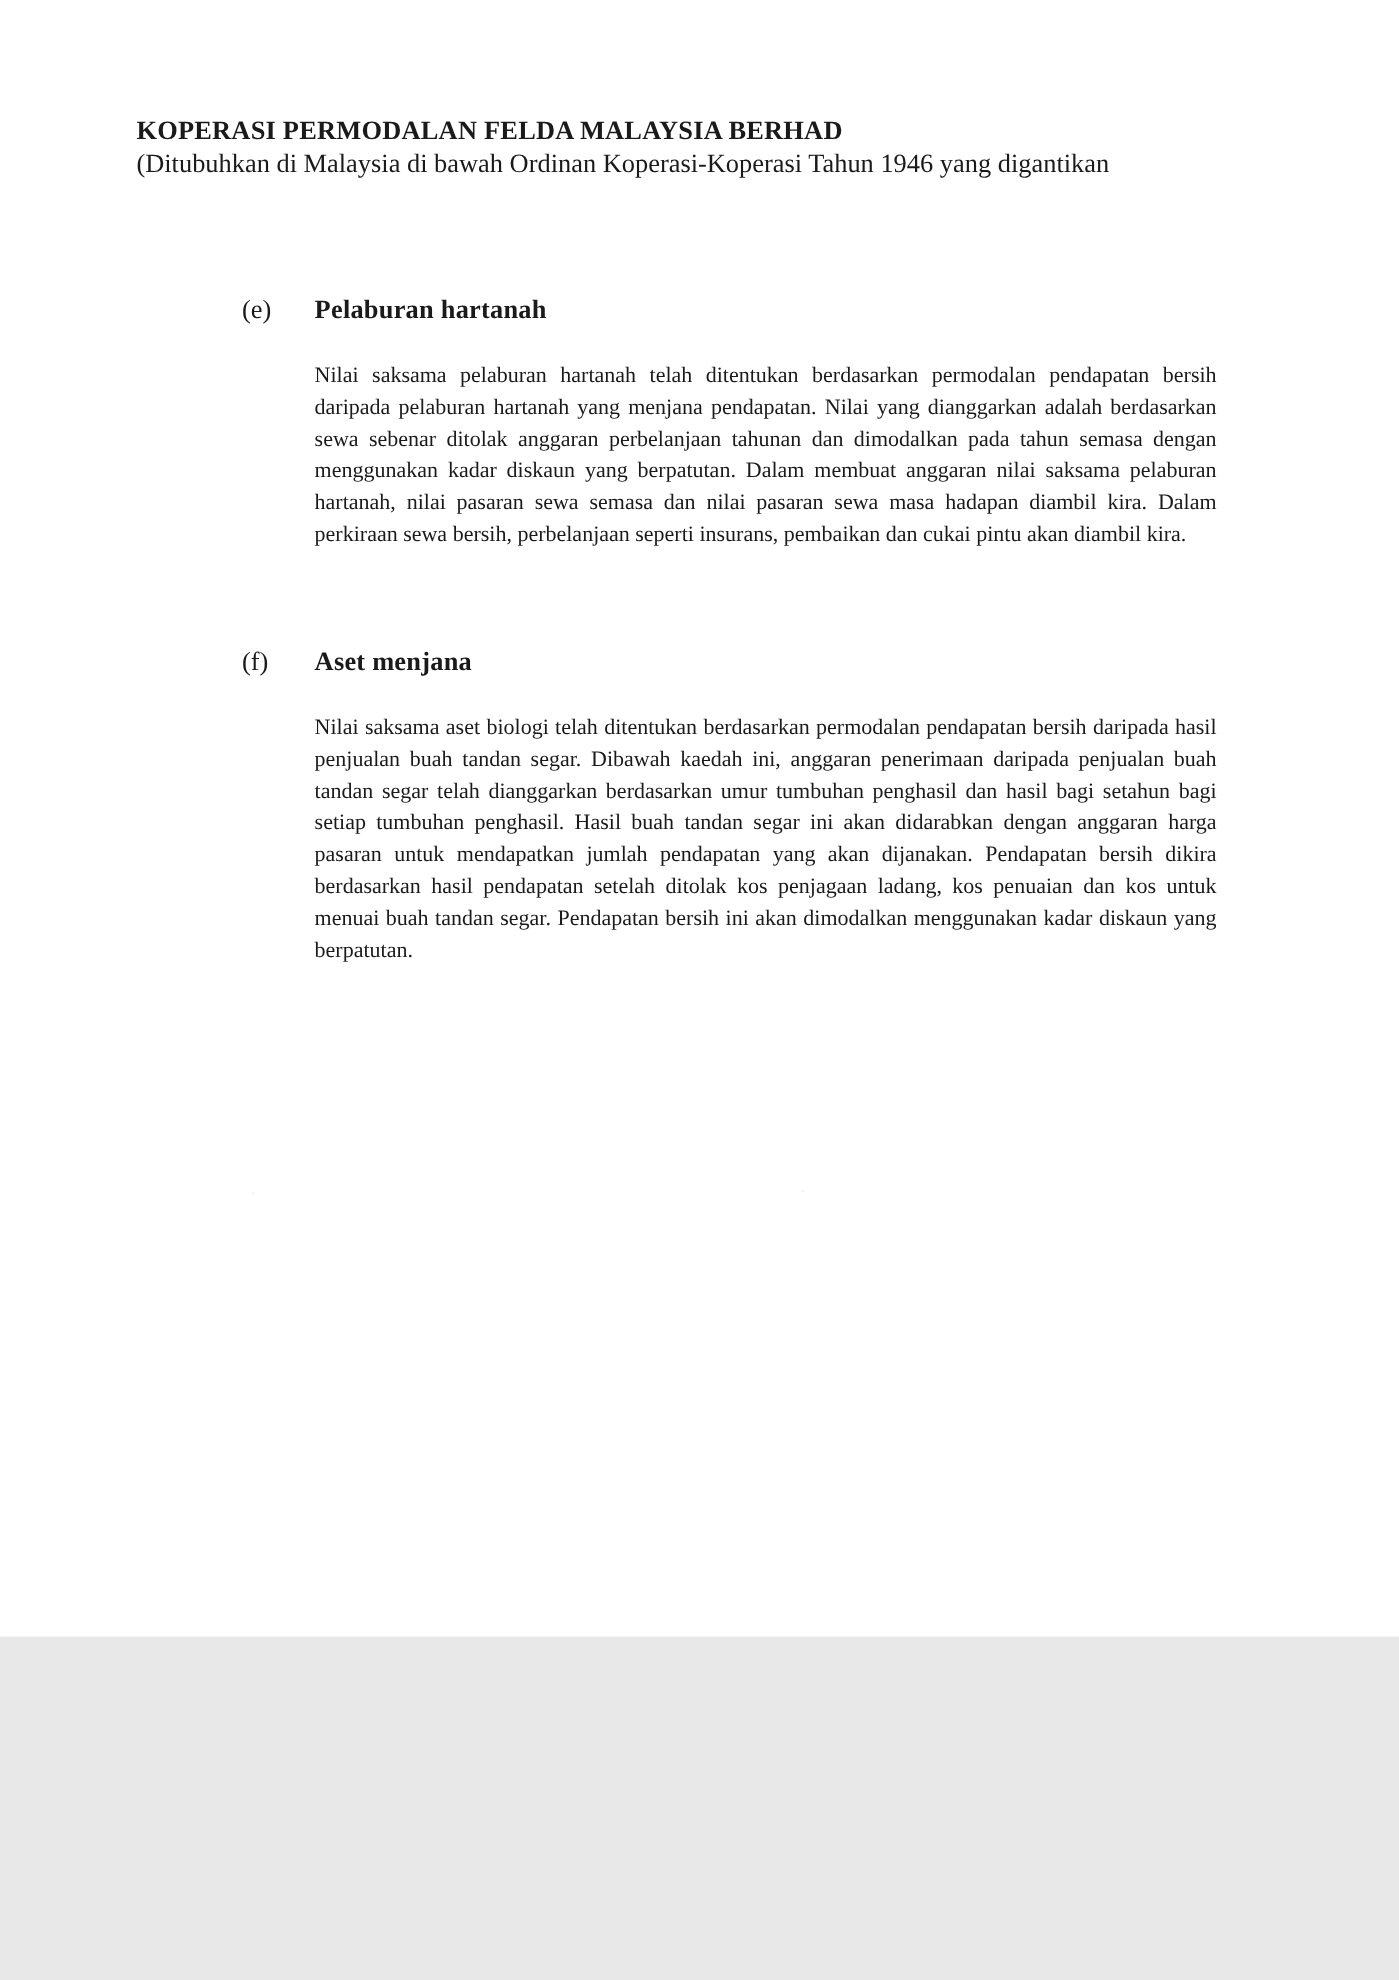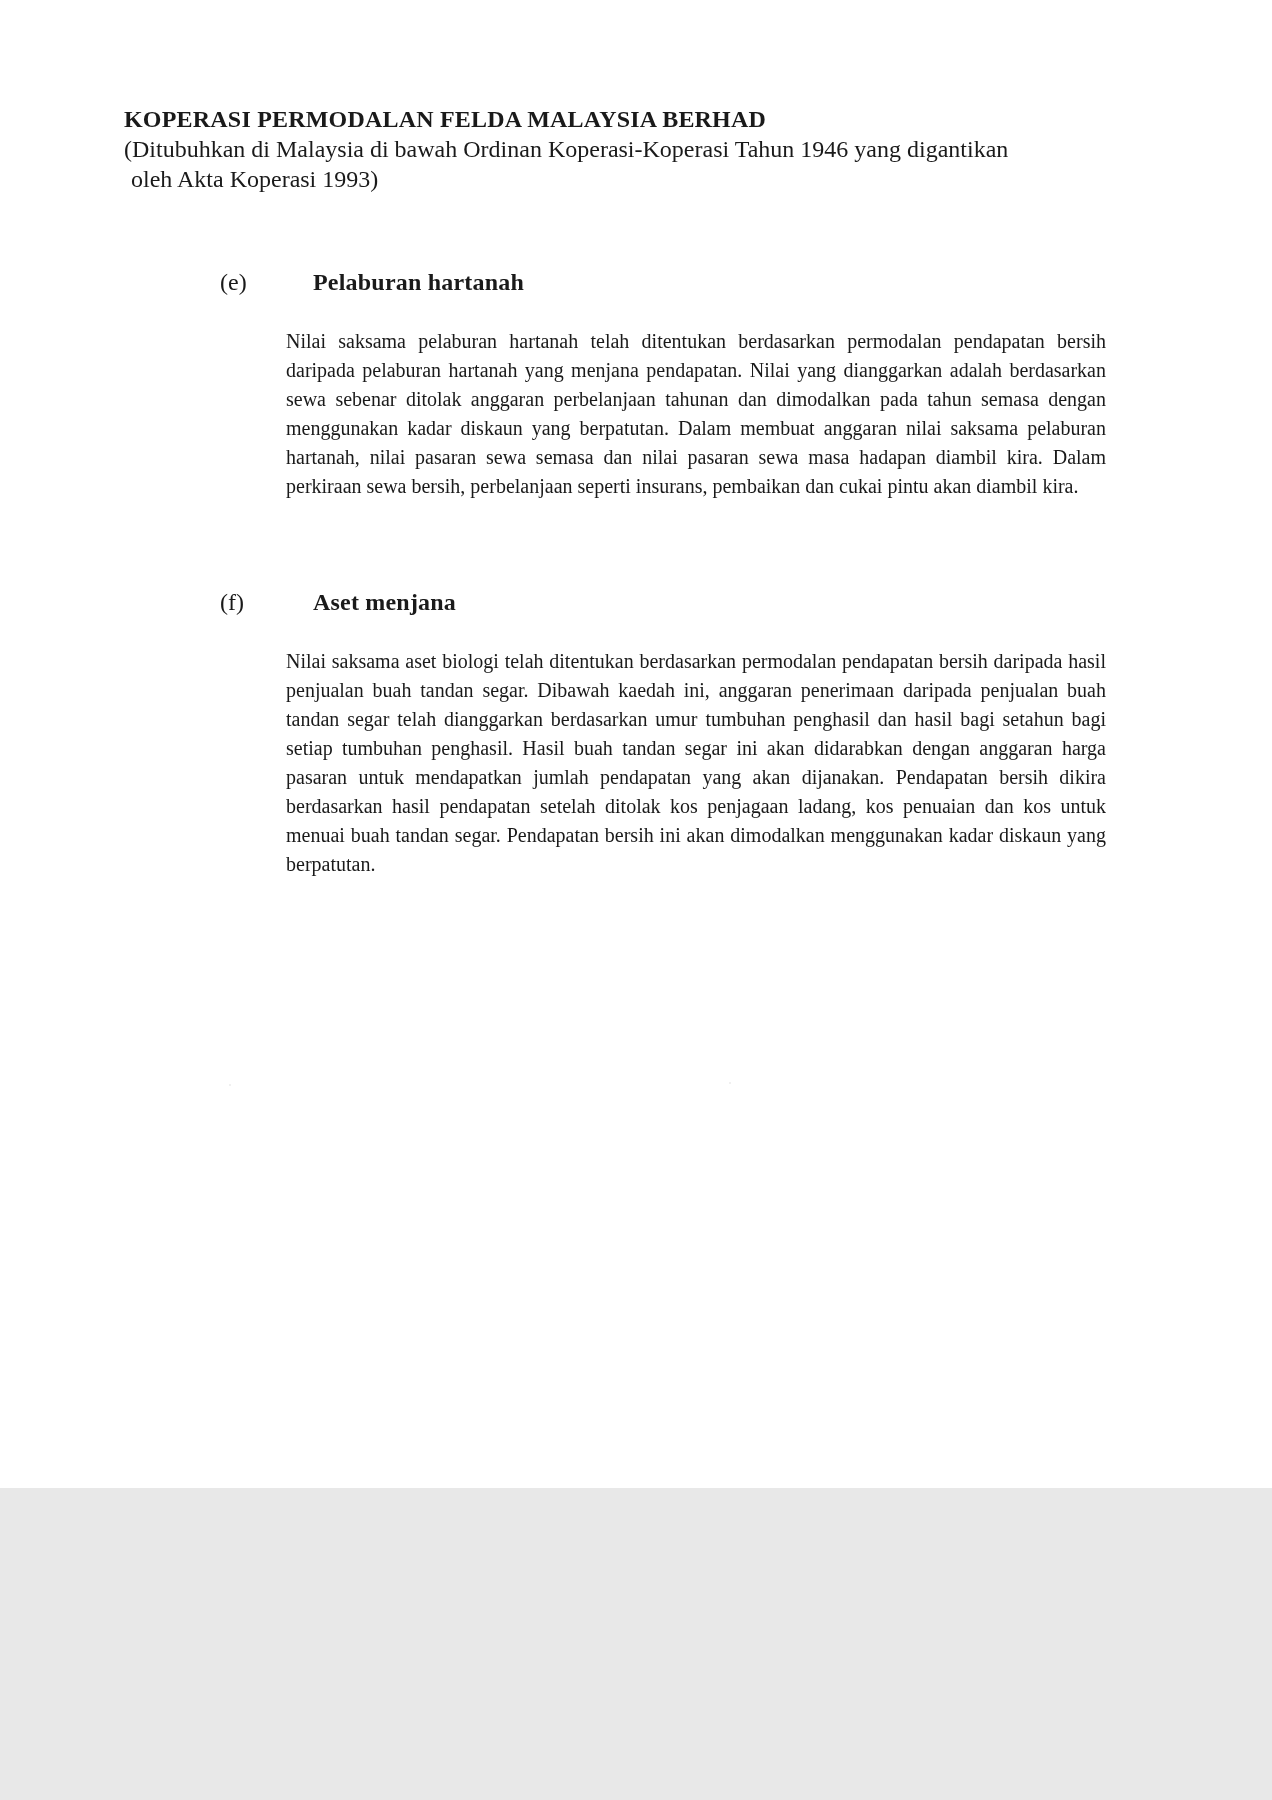--- a/index.html
+++ b/index.html
@@ -48,21 +48,20 @@
   }
   .section .content {
     width: 820px;
   }
   .section .heading {
     font-weight: bold;
     font-size: 24px;
     line-height: 29px;
     margin-bottom: 30px;
     letter-spacing: 0.2px;
-    margin-left: 27px;
   }
   .section .body {
     font-size: 20px;
     line-height: 29px;
     text-align: justify;
     text-justify: inter-word;
   }
   .page-number {
     position: absolute;
     left: 0;
@@ -82,21 +81,20 @@
   .speck-3 { left: 729px; top: 1082px; width: 2px; height: 2px; opacity: 0.25; }
 </style>
 </head>
 <body>
 
 <div class="page">
 
   <div class="header">
     <div class="title">KOPERASI PERMODALAN FELDA MALAYSIA BERHAD</div>
     <div class="sub">(Ditubuhkan di Malaysia di bawah Ordinan Koperasi-Koperasi Tahun 1946 yang digantikan</div>
-    <div class="sub sub2">oleh Akta Koperasi 1993)</div>
   </div>
 
   <div class="section sec-e">
     <div class="label">(e)</div>
     <div class="content">
       <div class="heading">Pelaburan hartanah</div>
       <div class="body">Nilai saksama pelaburan hartanah telah ditentukan berdasarkan permodalan pendapatan bersih daripada pelaburan hartanah yang menjana pendapatan. Nilai yang dianggarkan adalah berdasarkan sewa sebenar ditolak anggaran perbelanjaan tahunan dan dimodalkan pada tahun semasa dengan menggunakan kadar diskaun yang berpatutan. Dalam membuat anggaran nilai saksama pelaburan hartanah, nilai pasaran sewa semasa dan nilai pasaran sewa masa hadapan diambil kira. Dalam perkiraan sewa bersih, perbelanjaan seperti insurans, pembaikan dan cukai pintu akan diambil kira.</div>
     </div>
   </div>
 

